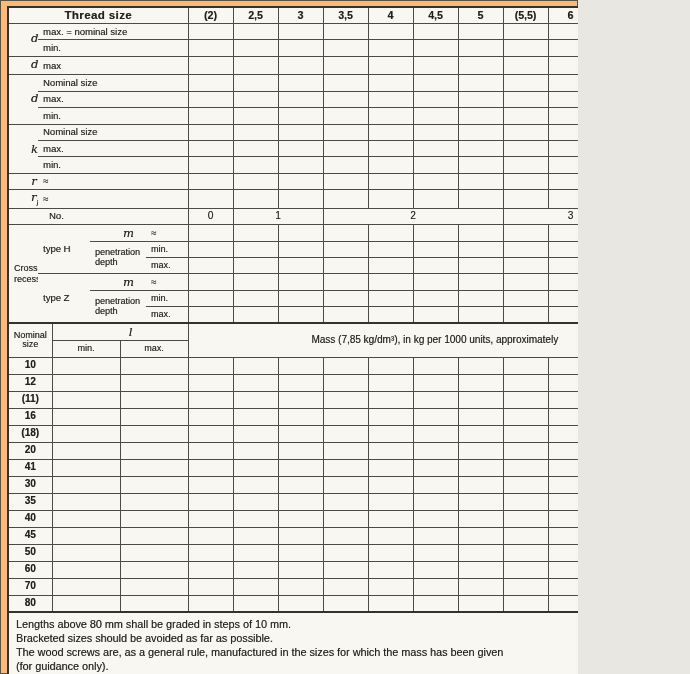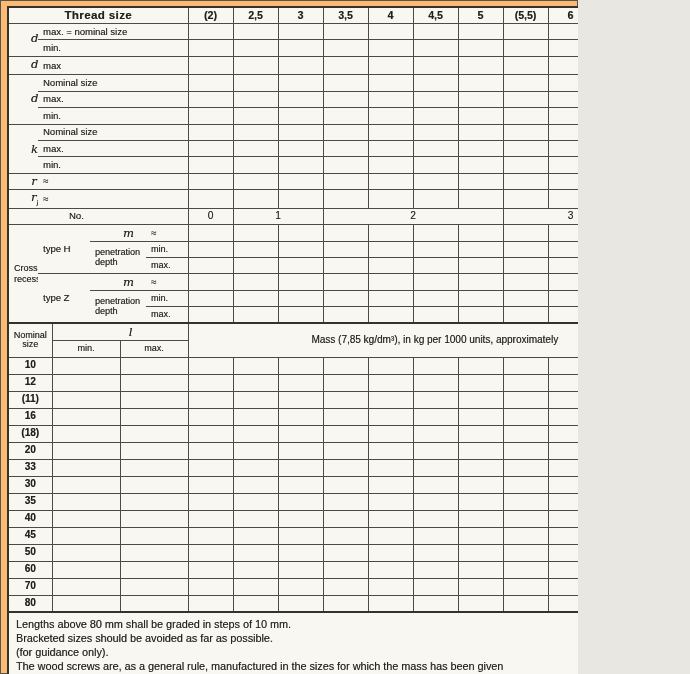--- a/index.html
+++ b/index.html
@@ -14,21 +14,21 @@
   .upper tr{height:16.4px;}
   .lower{border:2px solid #34322b;margin-top:-2px;}
   .lower tr{height:17px;}
   .hdr{font-weight:bold;font-size:10.5px;}
   .tsize{font-size:11.5px;letter-spacing:.4px;}
   .desc{text-align:left;padding-left:5px;font-size:9.5px;margin-top:44px;}
   .small{font-size:9px;line-height:1.15;}
   .sym{font-family:"DejaVu Serif",serif;font-style:italic;font-size:11.5px;padding-left:22px;}
   .sym sub{font-size:8px;}
   .nl{border-left-style:hidden;}
-  .ind{padding-left:60px;}
+  .ind{padding-left:40px;}
   .size{font-weight:bold;}
   .subhdr{font-size:9px;}
   .masshdr{font-weight:normal;font-size:10px;}
   .notes{border:2px solid #34322b;margin-top:-2px;padding:4px 7px 6px;
          font-size:10.8px;line-height:1.3;color:#24221b;background:#f8f7f2;}
   .notes span{display:block;text-shadow:0.3px 0 0 rgba(36,34,27,.5);}
 </style>
 </head>
 <body>
 
@@ -429,21 +429,21 @@
             <td></td>
             <td></td>
             <td></td>
             <td></td>
             <td></td>
             <td></td>
             <td></td>
             <td></td>
           </tr>
           <tr>
-            <td class="size">33</td>
+            <td class="size">41</td>
             <td></td>
             <td></td>
             <td></td>
             <td></td>
             <td></td>
             <td></td>
             <td></td>
             <td></td>
             <td></td>
             <td></td>
@@ -578,18 +578,18 @@
             <td></td>
             <td></td>
             <td></td>
           </tr>
         </tbody>
     </table>
 
     <div class="notes">
       <span>Lengths above 80 mm shall be graded in steps of 10 mm.</span>
       <span>Bracketed sizes should be avoided as far as possible.</span>
+      <span>The wood screws are, as a general rule, manufactured in the sizes for which the mass has been given</span>
       <span>(for guidance only).</span>
-      <span>The wood screws are, as a general rule, manufactured in the sizes for which the mass has been given</span>
     </div>
 
   </div>
 </div>
 
 </body></html>

